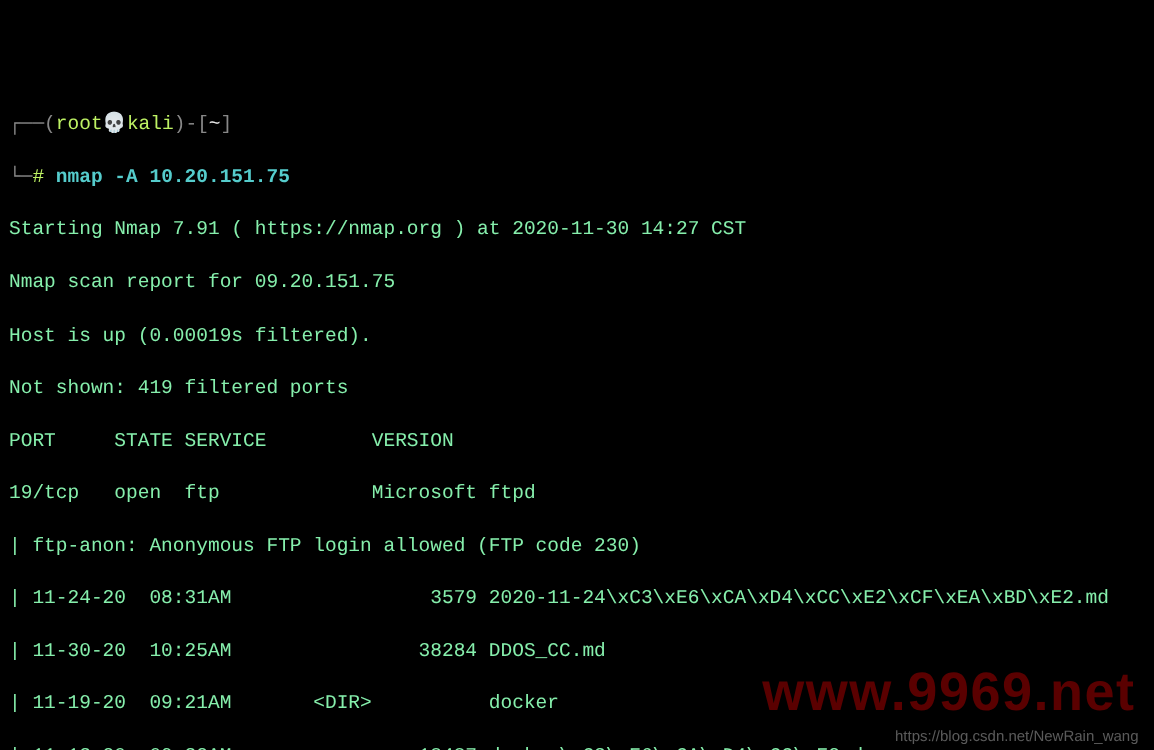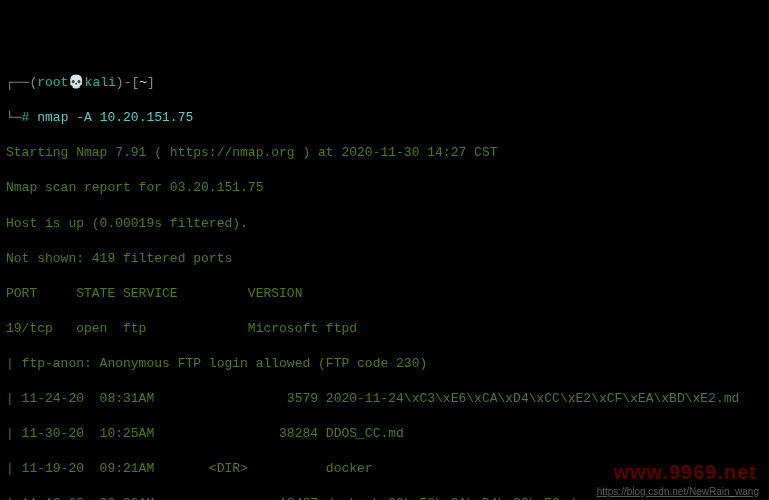--- a/index.html
+++ b/index.html
@@ -9,57 +9,56 @@
       font-family: 'Courier New', Consolas, monospace;
       font-size: 13px;
       line-height: 1.35;
       width: 769px;
       height: 500px;
       overflow: hidden;
       padding: 4px 6px;
       position: relative;
       white-space: pre;
     }
-    .red { color: #14b8a6; }
-    .cyan { color: #5cc; }
+    .red { color: #bef264; }
+    .cyan { color: #5cc; font-weight: bold; }
     .grey { color: #888; }
     .white { color: #eee; }
     .prompt-line { display: block; }
-    .output-line { display: block; color: #4d7c0f; }
+    .output-line { display: block; color: #86efac; }
     .watermark1 {
       position: absolute;
       right: 12px;
       bottom: 14px;
       font-family: Arial, sans-serif;
-      font-size: 20px;
+      font-size: 36px;
       font-weight: bold;
       color: rgba(200, 0, 0, 0.45);
       letter-spacing: 1px;
       pointer-events: none;
     }
     .watermark2 {
       position: absolute;
       right: 10px;
       bottom: 2px;
       font-family: Arial, sans-serif;
       font-size: 10px;
       color: rgba(180, 180, 180, 0.5);
       pointer-events: none;
-      text-decoration: underline;
     }
   </style>
 </head>
 <body>
 
 
 
 <span class="prompt-line"><span class="grey">┌──(</span><span class="red">root💀kali</span><span class="grey">)-[</span><span class="white">~</span><span class="grey">]</span></span>
 <span class="prompt-line"><span class="grey">└─</span><span class="red">#</span><span class="cyan"> nmap -A 10.20.151.75</span></span>
 <span class="output-line">Starting Nmap 7.91 ( https://nmap.org ) at 2020-11-30 14:27 CST</span>
-<span class="output-line">Nmap scan report for 03.20.151.75</span>
+<span class="output-line">Nmap scan report for 09.20.151.75</span>
 <span class="output-line">Host is up (0.00019s filtered).</span>
 <span class="output-line">Not shown: 419 filtered ports</span>
 <span class="output-line">PORT     STATE SERVICE         VERSION</span>
 <span class="output-line">19/tcp   open  ftp             Microsoft ftpd</span>
 <span class="output-line">| ftp-anon: Anonymous FTP login allowed (FTP code 230)</span>
 <span class="output-line">| 11-24-20  08:31AM                 3579 2020-11-24\xC3\xE6\xCA\xD4\xCC\xE2\xCF\xEA\xBD\xE2.md</span>
 <span class="output-line">| 11-30-20  10:25AM                38284 DDOS_CC.md</span>
 <span class="output-line">| 11-19-20  09:21AM       &lt;DIR&gt;          docker</span>
 <span class="output-line">| 11-13-20  09:32AM                18487 docker\xC3\xE6\xCA\xD4\xCC\xE2.docx</span>
 

